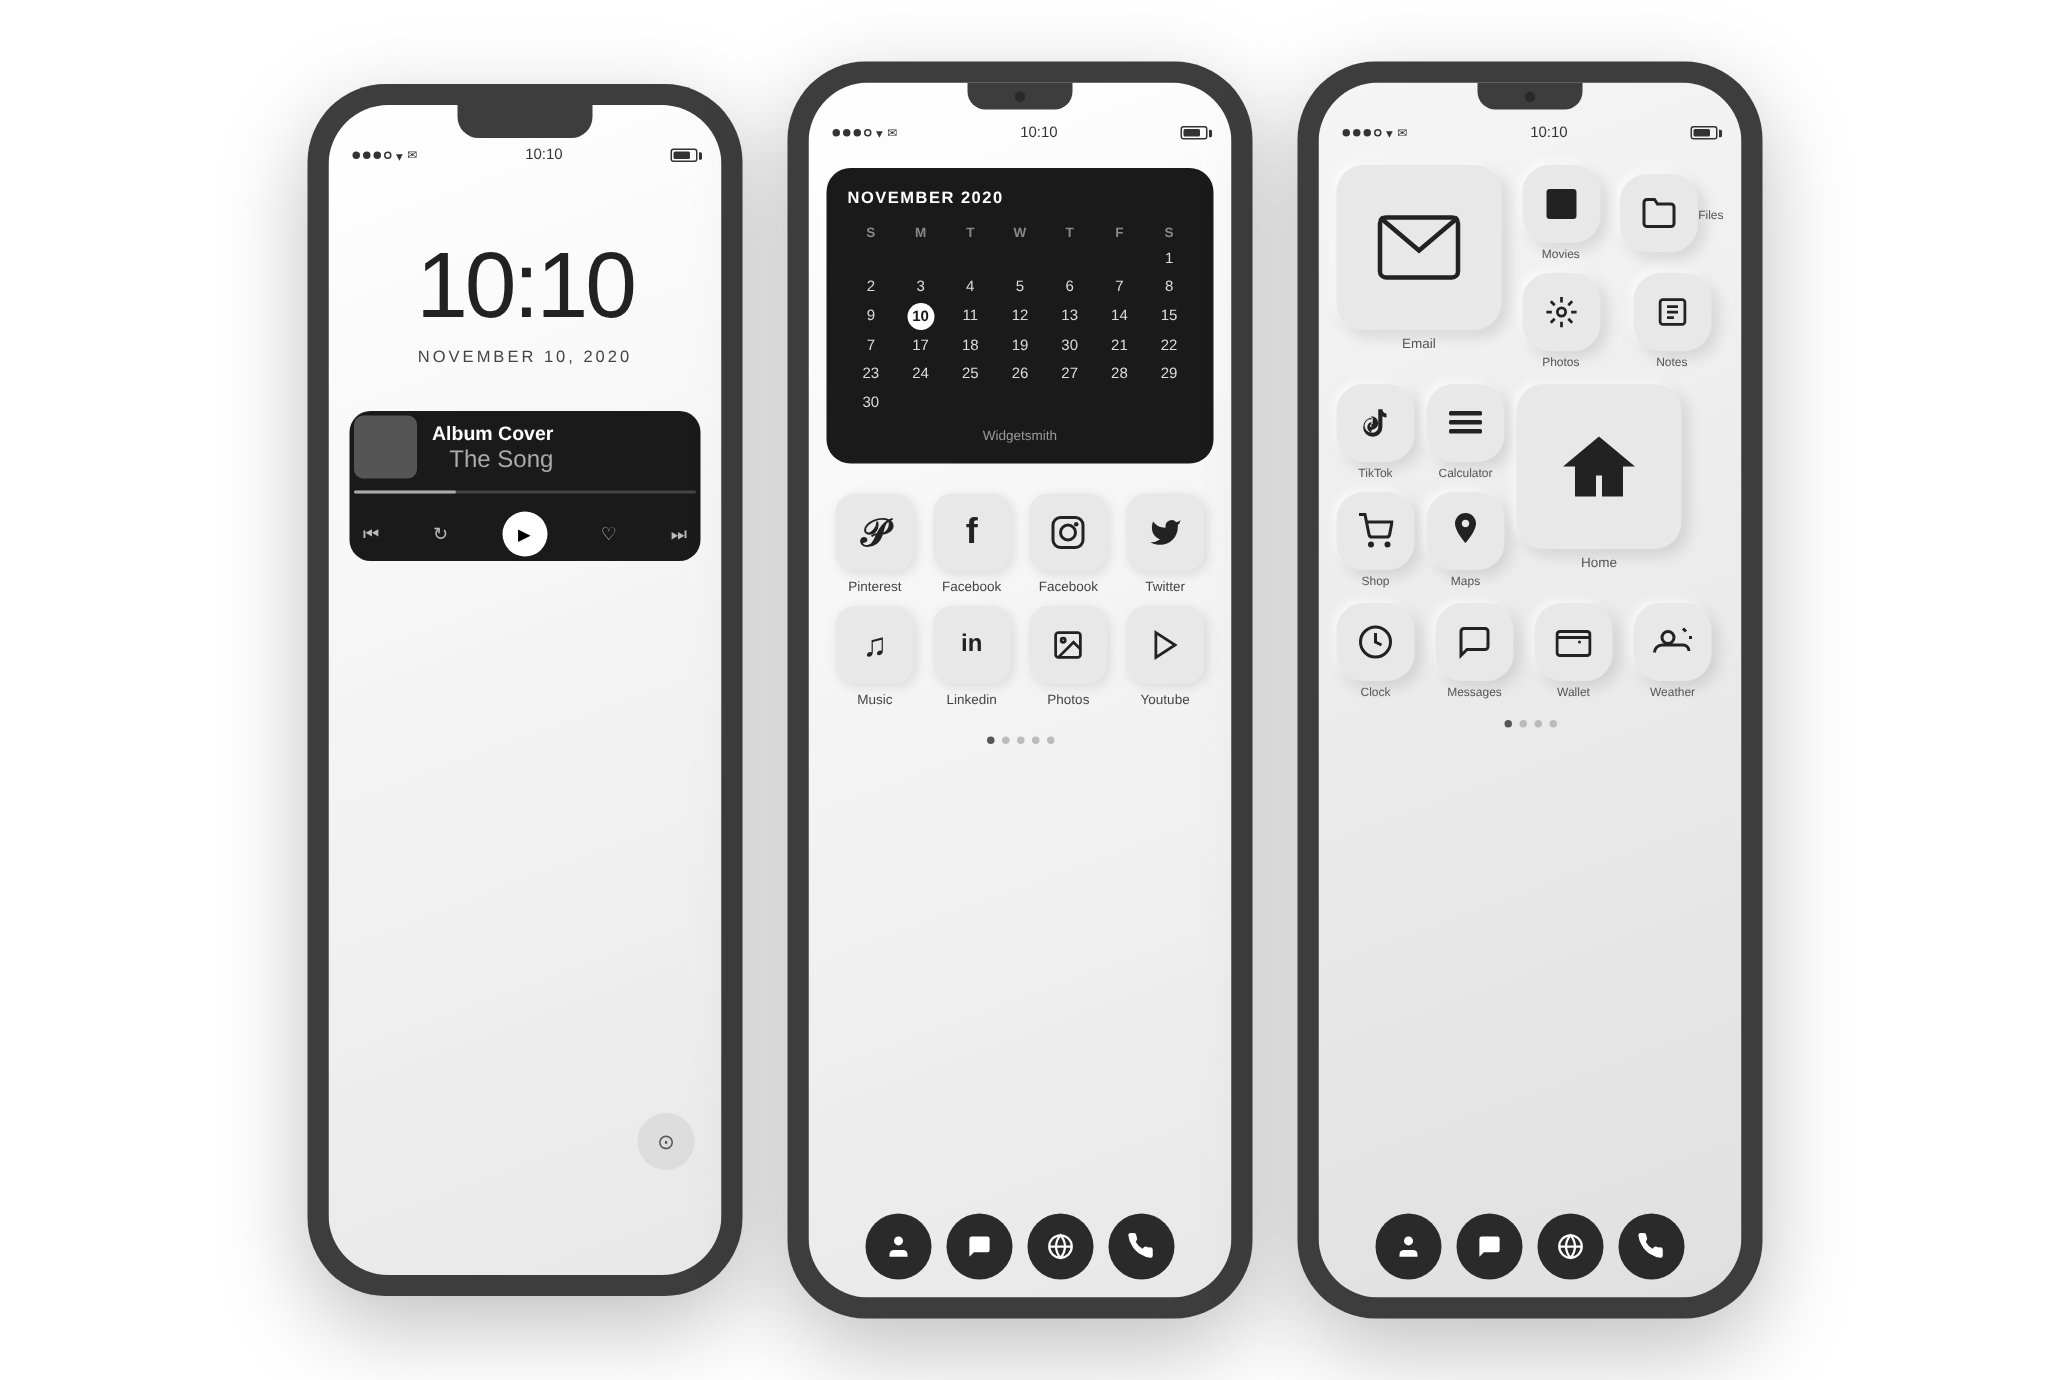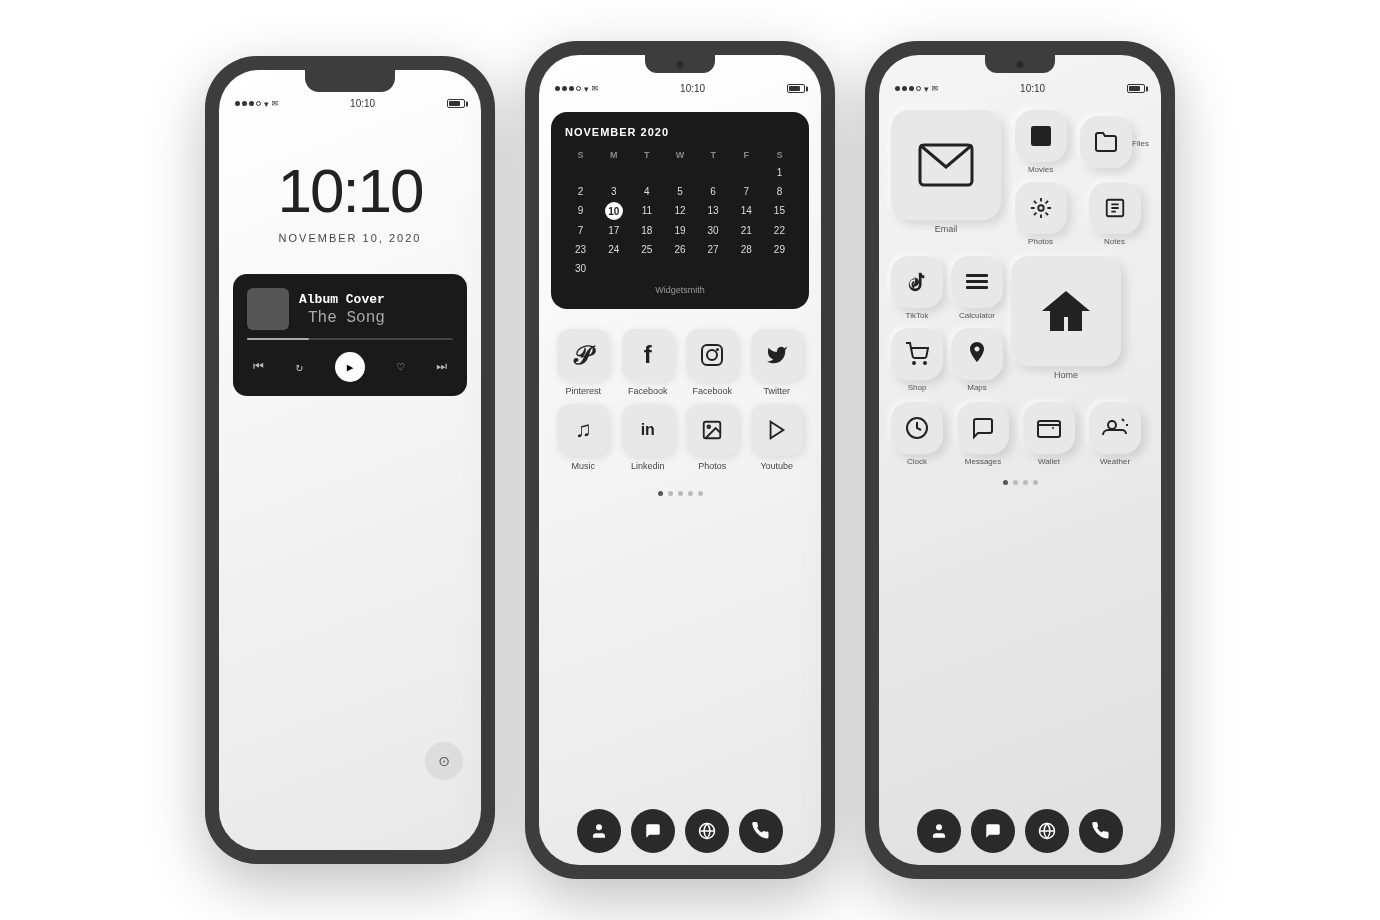--- a/index.html
+++ b/index.html
@@ -135,23 +135,22 @@
       color: #444;
       letter-spacing: 2px;
       margin-top: 6px;
     }
 
     
     .music-player {
       margin: 30px 14px 12px;
       background: #1a1a1a;
       border-radius: 14px;
-      padding: 14px;
+      padding: 3px;
       color: white;
-      font-family: Liberation Mono, monospace;
     }
     .music-info { display: flex; align-items: center; gap: 10px; margin-bottom: 8px; }
     .album-cover {
       width: 42px; height: 42px;
       background: #555;
       border-radius: 6px;
       flex-shrink: 0;
     }
     .music-title { font-size: 13px; font-weight: 600; }
     .music-subtitle { font-size: 16px; color: #aaa; margin-top: 2px; text-align: right; }

